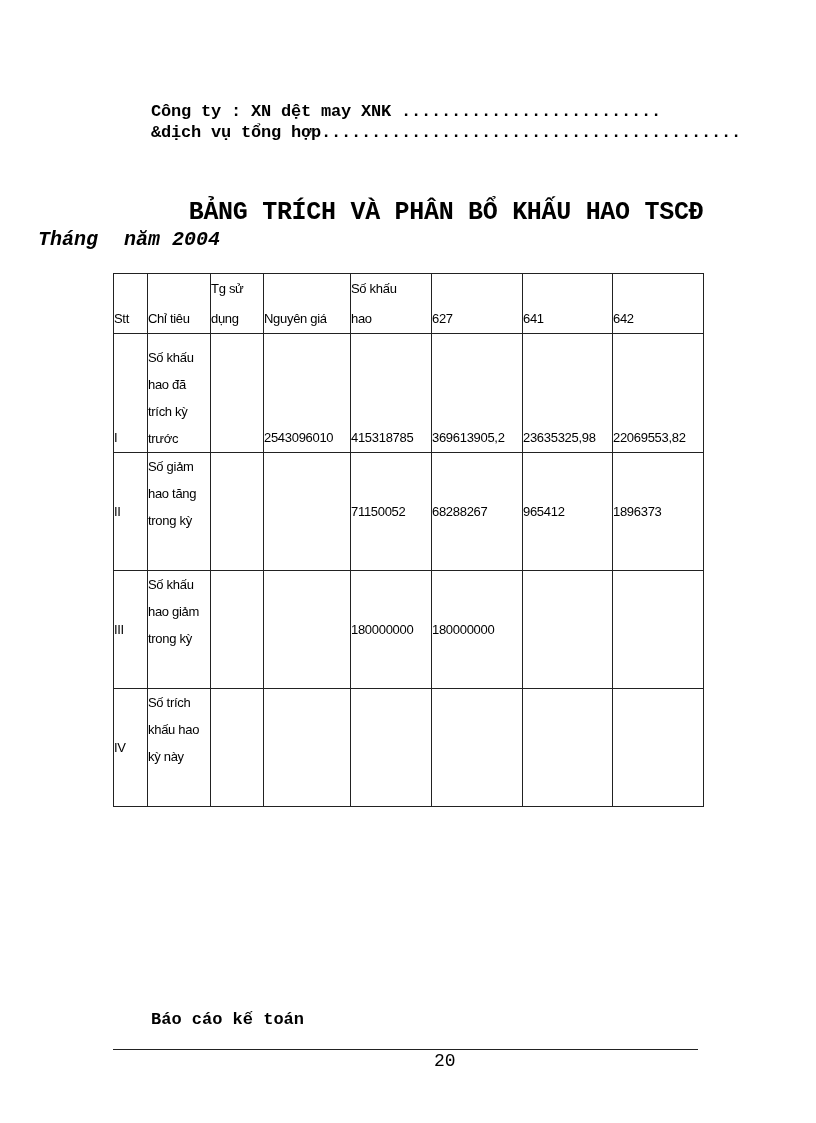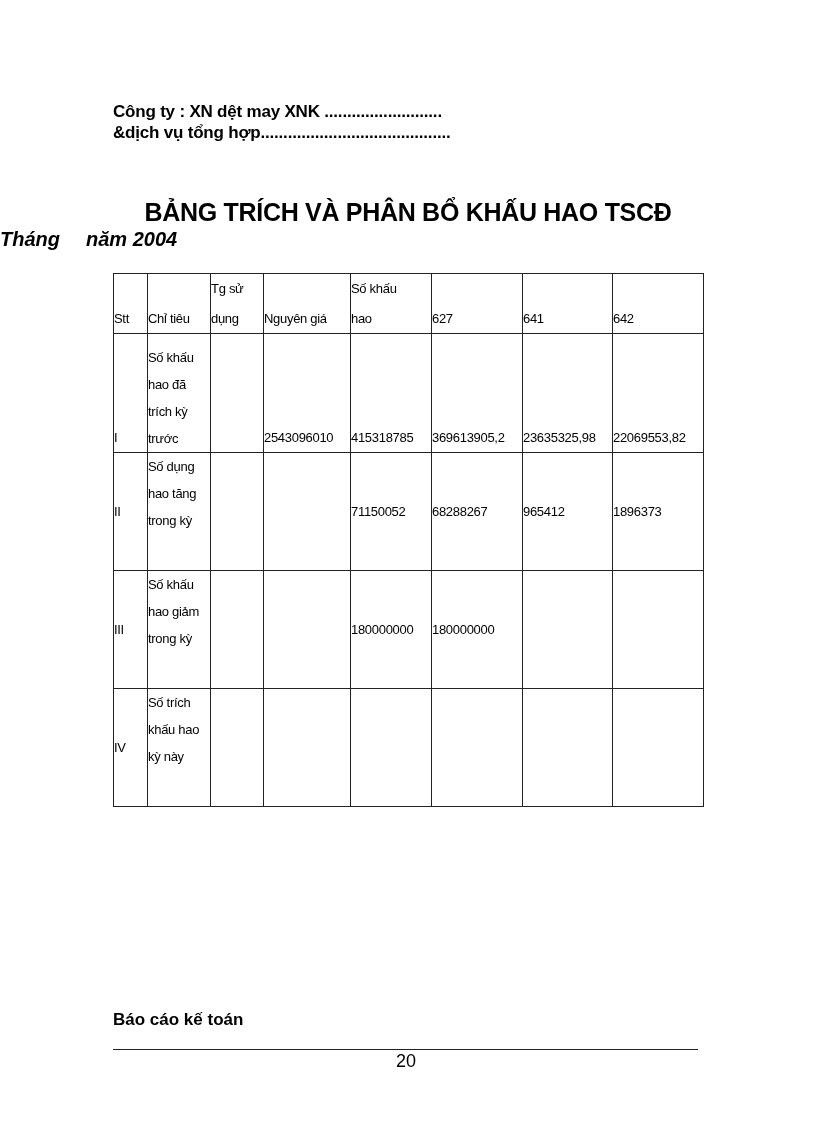--- a/index.html
+++ b/index.html
@@ -1,17 +1,17 @@
 <!DOCTYPE html>
 <html><head>
   <meta charset="utf-8">
   <style>
     html, body { margin: 0; padding: 0; background: #ffffff; }
     body { width: 816px; height: 1123px; position: relative; overflow: hidden; color: #000; }
-    .serif { font-family: Liberation Sans, sans-serif; }
+    .serif { font-family: Liberation Mono, monospace; margin-left: 38px; }
     .sans { font-family: "Liberation Sans", "DejaVu Sans", sans-serif; }
 
     .company { position: absolute; left: 113px; top: 101px; font-size: 17px; font-weight: bold; line-height: 21px; white-space: nowrap; letter-spacing: -0.2px; }
 
     .title { position: absolute; left: 0; width: 816px; top: 198px; text-align: center; font-size: 25px; font-weight: bold; letter-spacing: -0.3px; }
     .subtitle { position: absolute; left: 0; width: 816px; top: 228px; font-size: 20px; font-weight: bold; font-style: italic; }
     .subtitle .gap { display: inline-block; width: 26px; }
 
     table.grid { position: absolute; left: 113px; top: 273px; border-collapse: collapse; table-layout: fixed; font-size: 13px; }
     table.grid td { border: 1.4px solid #222; padding: 0; line-height: 29.5px; vertical-align: bottom; white-space: nowrap; letter-spacing: -0.3px; }
@@ -68,21 +68,21 @@
     <td class="label">Số khấu hao đã trích kỳ trước</td>
     <td></td>
     <td>2543096010</td>
     <td>415318785</td>
     <td>369613905,2</td>
     <td>23635325,98</td>
     <td>22069553,82</td>
   </tr>
   <tr class="r2">
     <td class="stt">II</td>
-    <td class="label">Số dụng hao tăng trong kỳ</td>
+    <td class="label">Số giảm hao tăng trong kỳ</td>
     <td></td>
     <td></td>
     <td>71150052</td>
     <td>68288267</td>
     <td>965412</td>
     <td>1896373</td>
   </tr>
   <tr class="r3">
     <td class="stt">III</td>
     <td class="label">Số khấu hao giảm trong kỳ</td>

